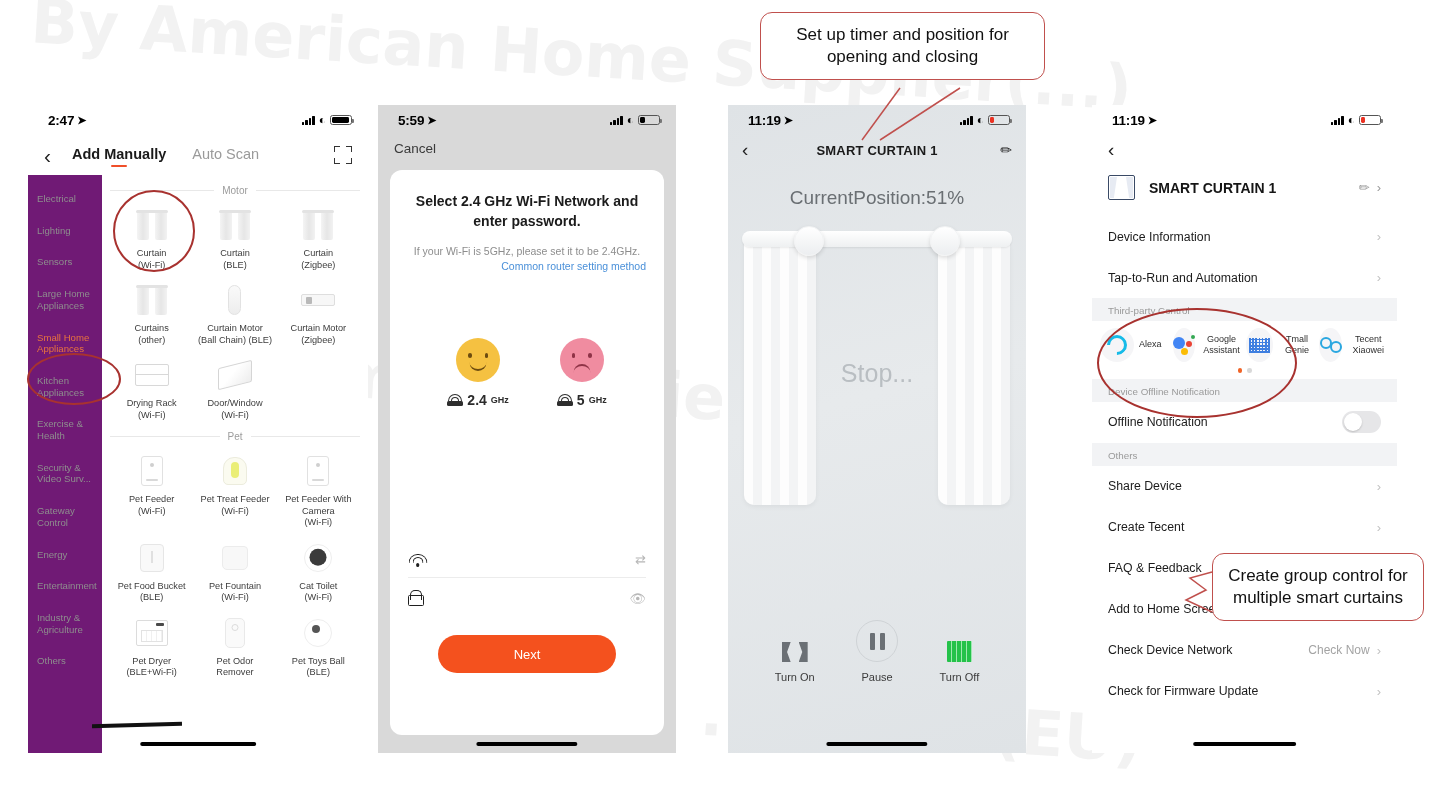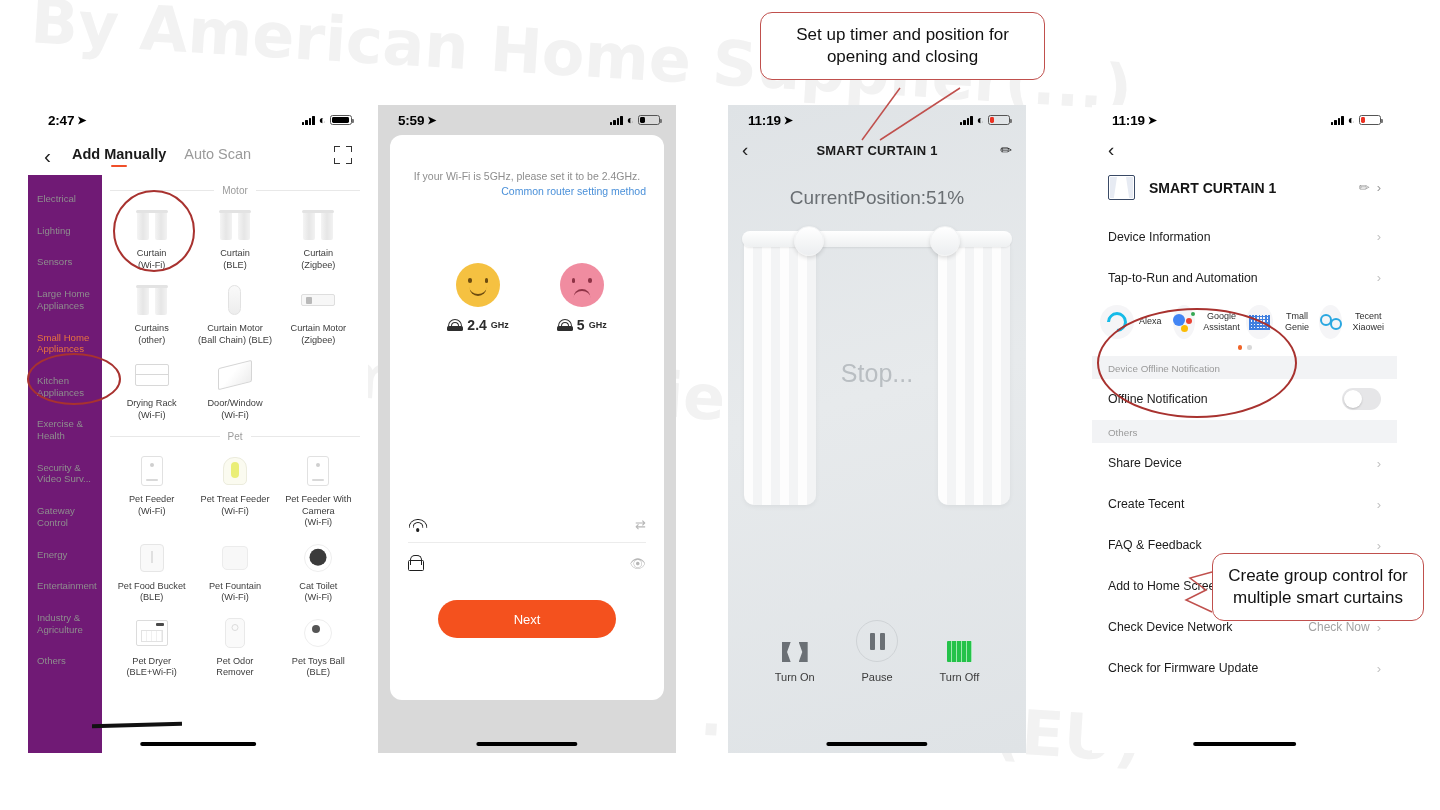--- a/index.html
+++ b/index.html
@@ -49,21 +49,21 @@
   .batt { width: 22px; height: 10.5px; border: 1.2px solid #555; border-radius: 2.6px; position: relative; }
   .batt::after { content:''; position:absolute; right:-3.2px; top:3px; width:1.8px; height:4.5px; background:#777; border-radius:0 1px 1px 0; }
   .batt .fill { position:absolute; left:1px; top:1px; bottom:1px; border-radius:1.4px; background:#000; }
   .batt.low .fill { background:#eb3223; }
   .home-ind { position:absolute; bottom:7px; left:50%; transform:translateX(-50%); width:34%; height:4px; background:#000; border-radius:3px; }
 
   
   #p1 { left: 28px; top: 105px; width: 340px; height: 648px; background: #fff; }
   #p1 .nav { display:flex; align-items:center; height: 40px; padding: 0 16px; gap: 0; position:relative; background:#fff; }
   #p1 .chev-back { font-size: 21px; color:#222; font-weight:300; line-height:1; width:28px;}
-  #p1 .tabs { display:flex; align-items:center; gap:18px;justify-content:space-between; }
+  #p1 .tabs { display:flex; align-items:center; gap:26px;justify-content:space-between; }
   #p1 .tab { font-size:14.5px; color:#9a9a9a; position:relative; padding-bottom:2px;}
   #p1 .tab.active { color:#1a1a1a; font-weight:bold; }
   #p1 .tab.active::after { content:''; position:absolute; left:50%; transform:translateX(-50%); bottom:-3px; width:16px; height:2.5px; background:#f04f2a; border-radius:2px;}
   #p1 .scan-ic { margin-left:auto; width:18px; height:18px; position:relative; }
   #p1 .scan-ic span { position:absolute; width:6px; height:6px; border:1.6px solid #333;}
   #p1 .scan-ic span:nth-child(1){left:0;top:0;border-right:none;border-bottom:none;}
   #p1 .scan-ic span:nth-child(2){right:0;top:0;border-left:none;border-bottom:none;}
   #p1 .scan-ic span:nth-child(3){left:0;bottom:0;border-right:none;border-top:none;}
   #p1 .scan-ic span:nth-child(4){right:0;bottom:0;border-left:none;border-top:none;}
   #p1 .body { display:flex; height: calc(100% - 70px); }
@@ -428,22 +428,24 @@
           <i></i>
           <i></i>
           <i></i>
         </span>
       <span class="wifi-ic">◐</span>
       <span class="batt">
           <span class="fill" style="width:5px"></span>
         </span>
     </span>
   </div>
+  <div class="cancel">Cancel</div>
 
   <div class="card">
+    <div class="ttl">Select 2.4 GHz Wi-Fi Network and enter password.</div>
     <div class="sub">If your Wi-Fi is 5GHz, please set it to be 2.4GHz.</div>
     <a class="lnk">Common router setting method</a>
 
     <div class="faces">
       <div class="fc">
         <div class="emoji good">
             <i class="l"></i>
             <i class="r"></i>
             <span class="mouth"></span>
           </div>
@@ -580,20 +582,21 @@
       <div class="row">
         <span>Device Information</span>
         <span class="chev">›</span>
       </div>
       <div class="row">
         <span>Tap-to-Run and Automation</span>
         <span class="chev">›</span>
       </div>
     </div>
 
+  <div class="ghdr">Third-party Control</div>
   <div class="tpc" id="p4-tpc">
       <div class="tp">
         <span class="cir">
           <span class="alexa-ic"></span>
         </span>
         <span class="lb">Alexa</span>
       </div>
       <div class="tp">
         <span class="cir">
           <span class="ga-ic">

